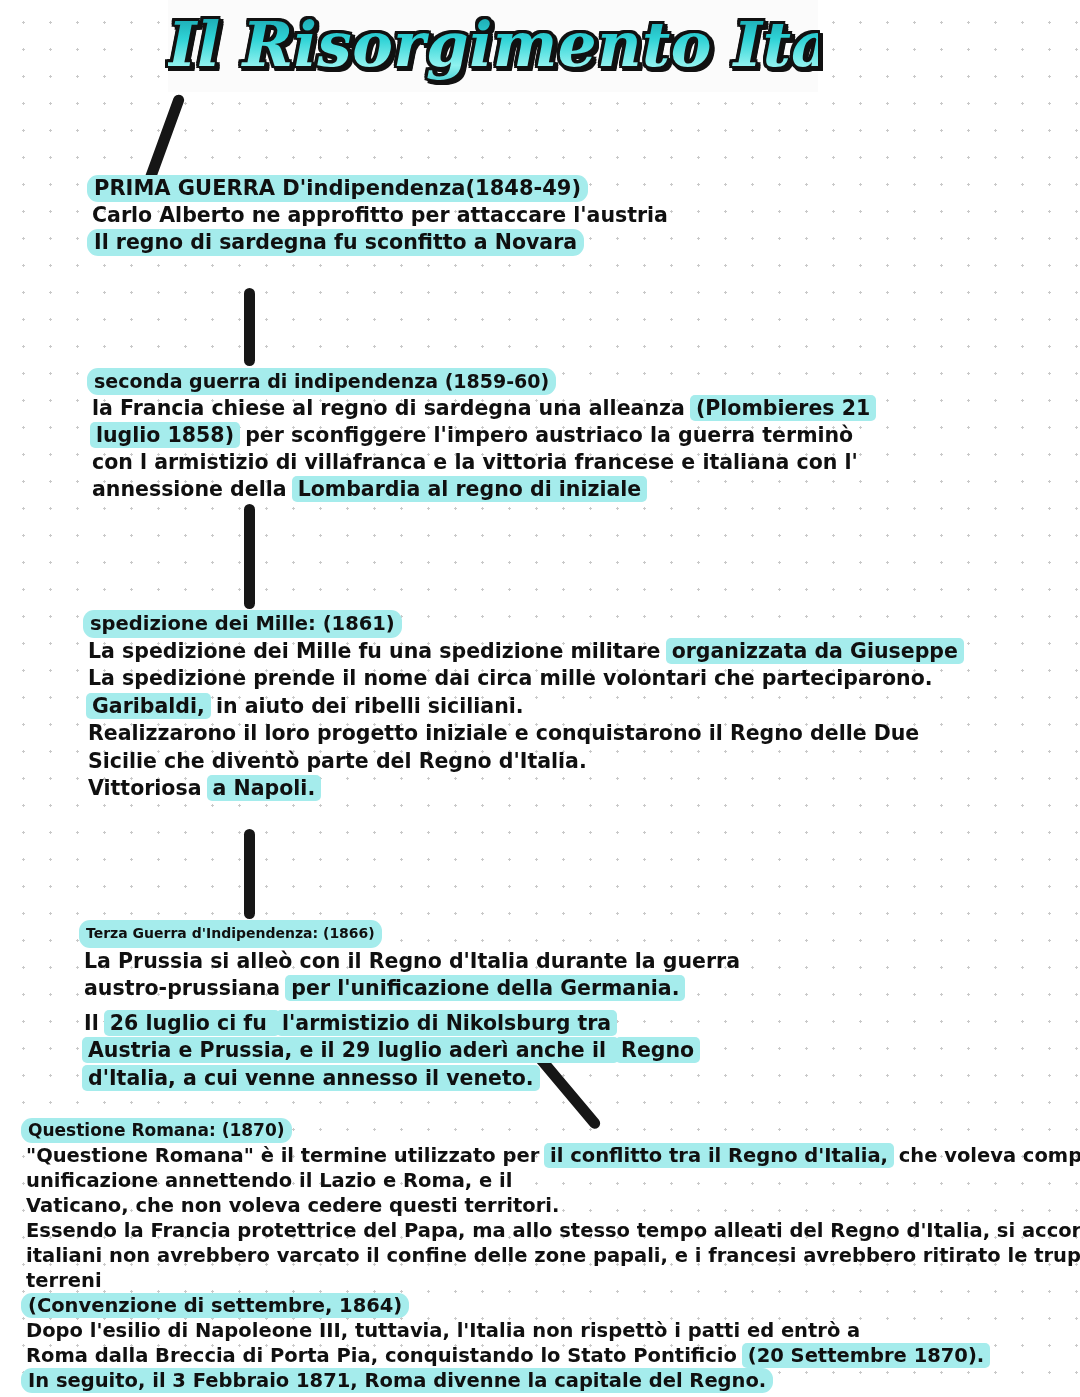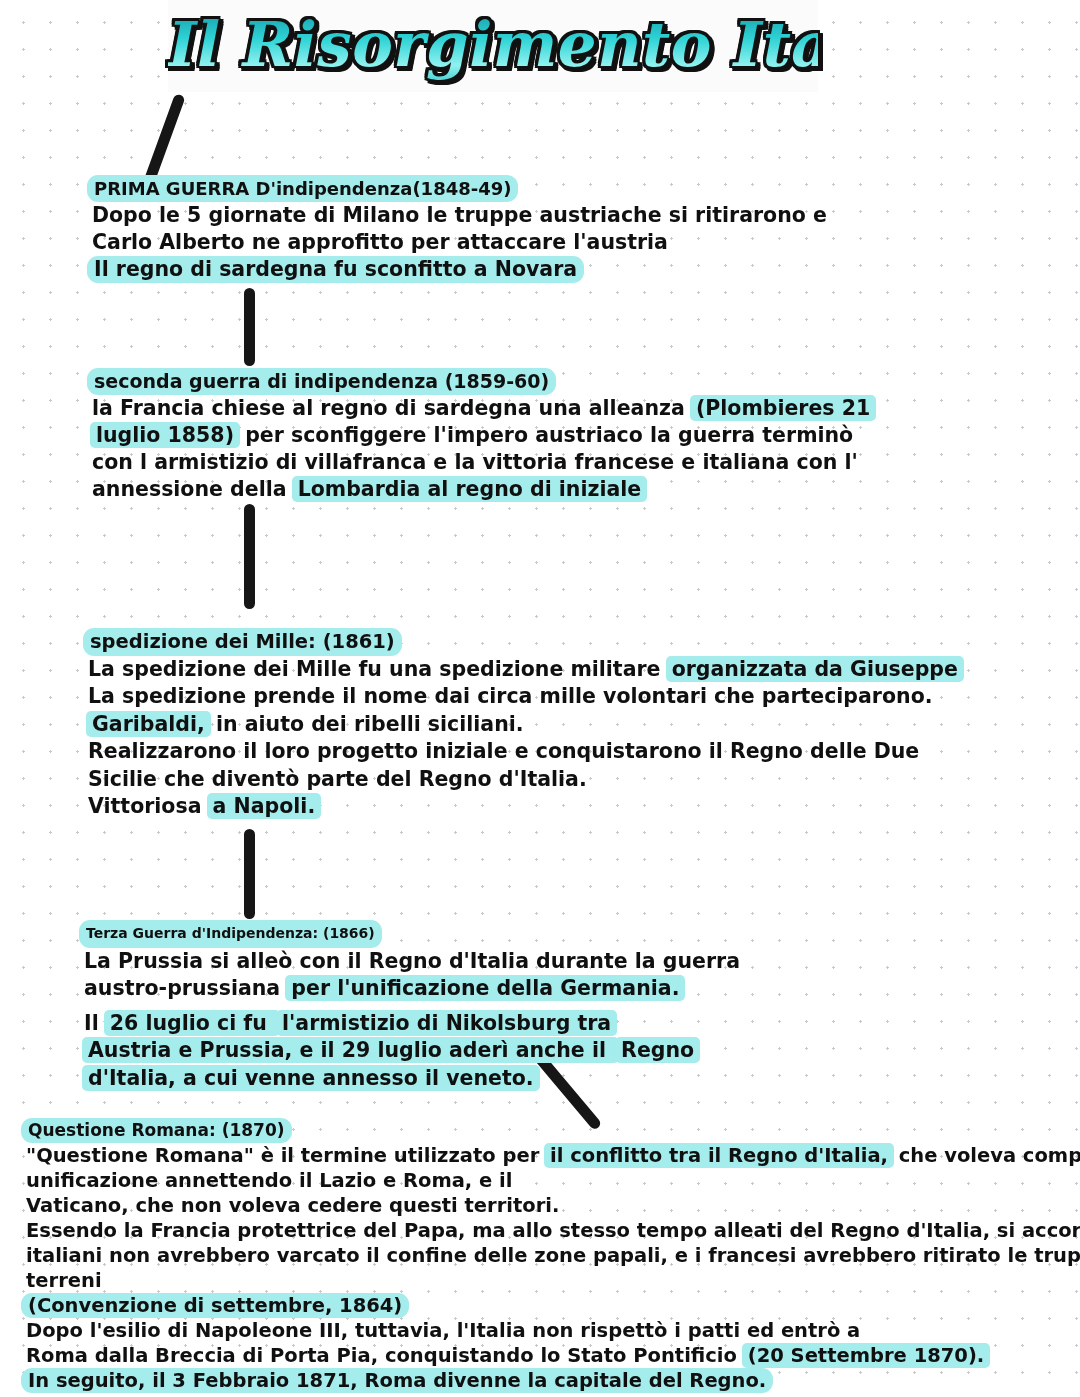--- a/index.html
+++ b/index.html
@@ -104,24 +104,24 @@
   .hl-full {
     display: inline-block;
     background: #a5ecec;
     border-radius: 11px;
     padding: 0px 7px;
     margin-left: -5px;
   }
 
   
   #sec1 { left: 92px; top: 175px;  font-size: 20.5px; line-height: 27px; }
-  #sec1 .line:first-child { font-size: 18px; }
+  #sec1 .line:first-child { font-size: 21px; }
   #sec2 { left: 92px; top: 368px;  font-size: 20.5px; line-height: 27px; }
   #sec2 .line:first-child { font-size: 19px; }
-  #sec3 { left: 88px; top: 628px;  font-size: 20.5px; line-height: 27.5px; }
+  #sec3 { left: 88px; top: 610px;  font-size: 20.5px; line-height: 27.5px; }
   #sec3 .line:first-child { font-size: 19.5px; }
   #sec4 { left: 84px; top: 920px;  font-size: 20.5px; line-height: 27.5px; }
   #sec4 .line:first-child { font-size: 14px; }
   #sec4 .gap { margin-top: 7px; }
   #sec5 { left: 26px; top: 1118px; font-size: 19.5px; line-height: 25px; }
   #sec5 .line:first-child { font-size: 17px; }
 </style>
 </head>
 <body>
 
@@ -131,21 +131,20 @@
   <div class="title-text">Il Risorgimento Italiano</div>
 
   <div class="stroke stroke-diag-top"></div>
   <div class="stroke stroke-v" style="left:244px; top:288px; height:78px;"></div>
   <div class="stroke stroke-v" style="left:244px; top:504px; height:105px;"></div>
   <div class="stroke stroke-v" style="left:244px; top:829px; height:90px;"></div>
   <div class="stroke stroke-diag-bottom"></div>
 
   <div class="block" id="sec1">
     <span class="line"><span class="hl-full">PRIMA GUERRA D'indipendenza(1848-49)</span></span>
-    <span class="line"><span>Dopo le 5 giornate di Milano le truppe austriache si ritirarono e</span></span>
     <span class="line"><span>Carlo Alberto ne approfitto per attaccare l'austria</span></span>
     <span class="line"><span class="hl-full">Il regno di sardegna  fu sconfitto a Novara</span></span>
   </div>
 
   <div class="block" id="sec2">
     <span class="line"><span class="hl-full">seconda guerra di indipendenza (1859-60)</span></span>
     <span class="line"><span>la Francia chiese al regno di sardegna una alleanza </span><span class="hl">(Plombieres 21</span></span>
     <span class="line"><span class="hl">luglio 1858)</span><span> per sconfiggere l'impero austriaco la guerra terminò</span></span>
     <span class="line"><span>con l armistizio di villafranca e la vittoria francese e italiana con l'</span></span>
     <span class="line"><span>annessione della </span><span class="hl">Lombardia al regno di iniziale</span></span>

